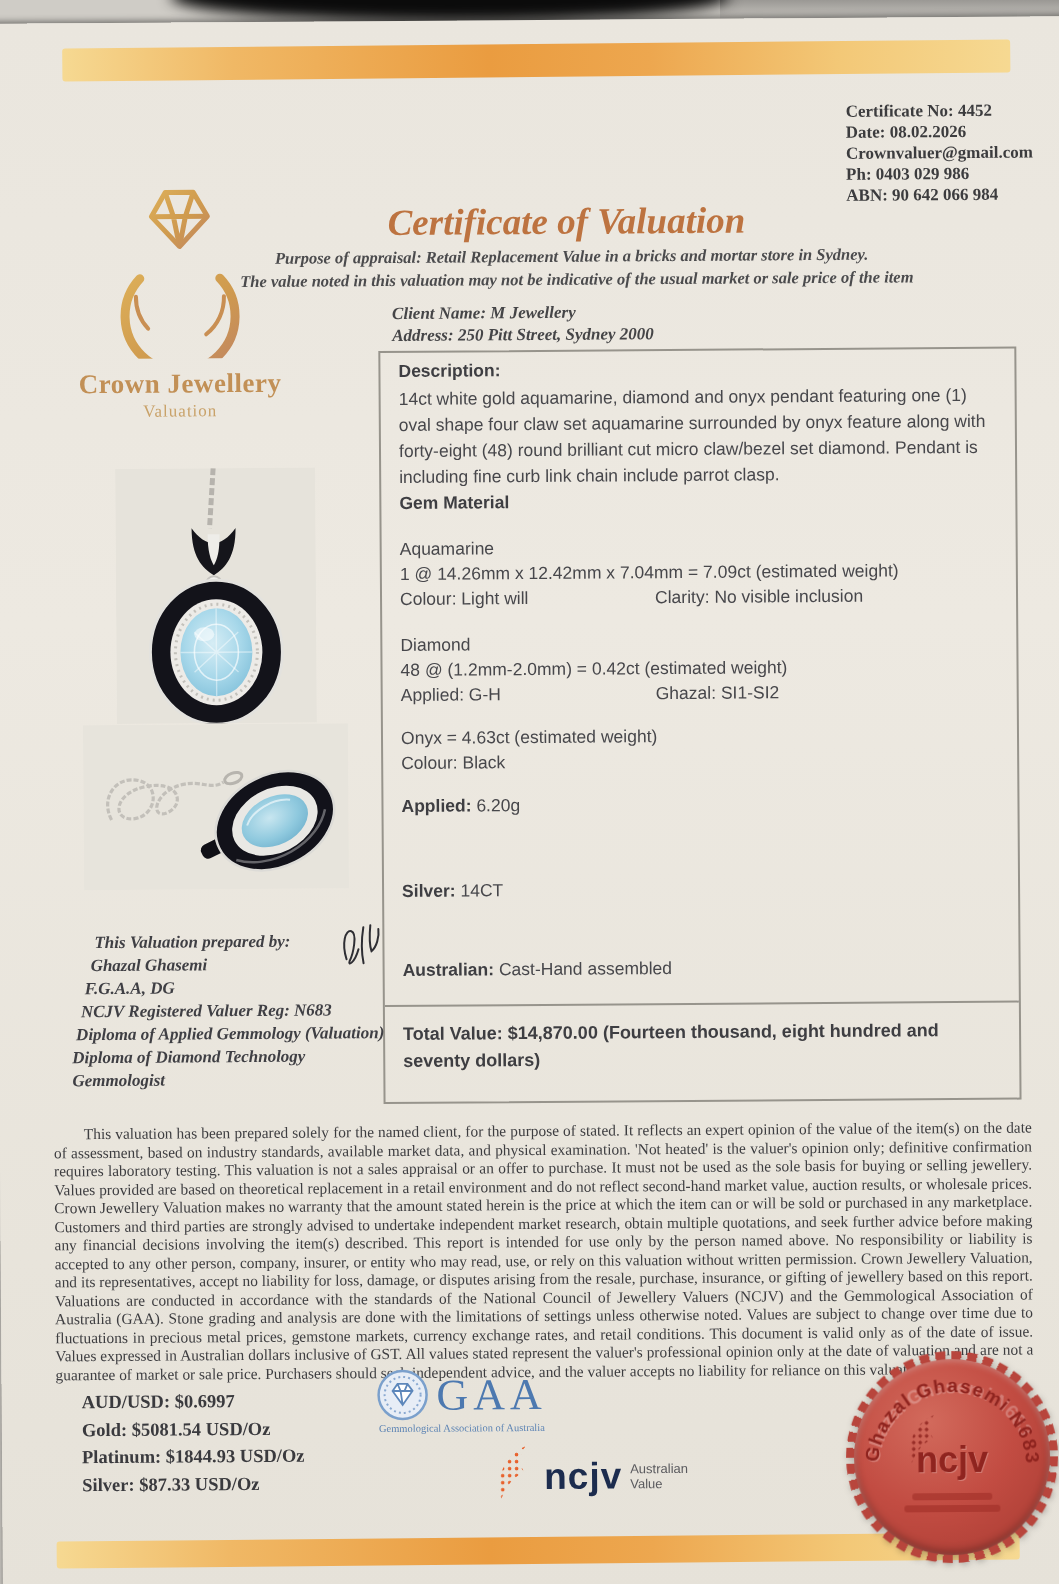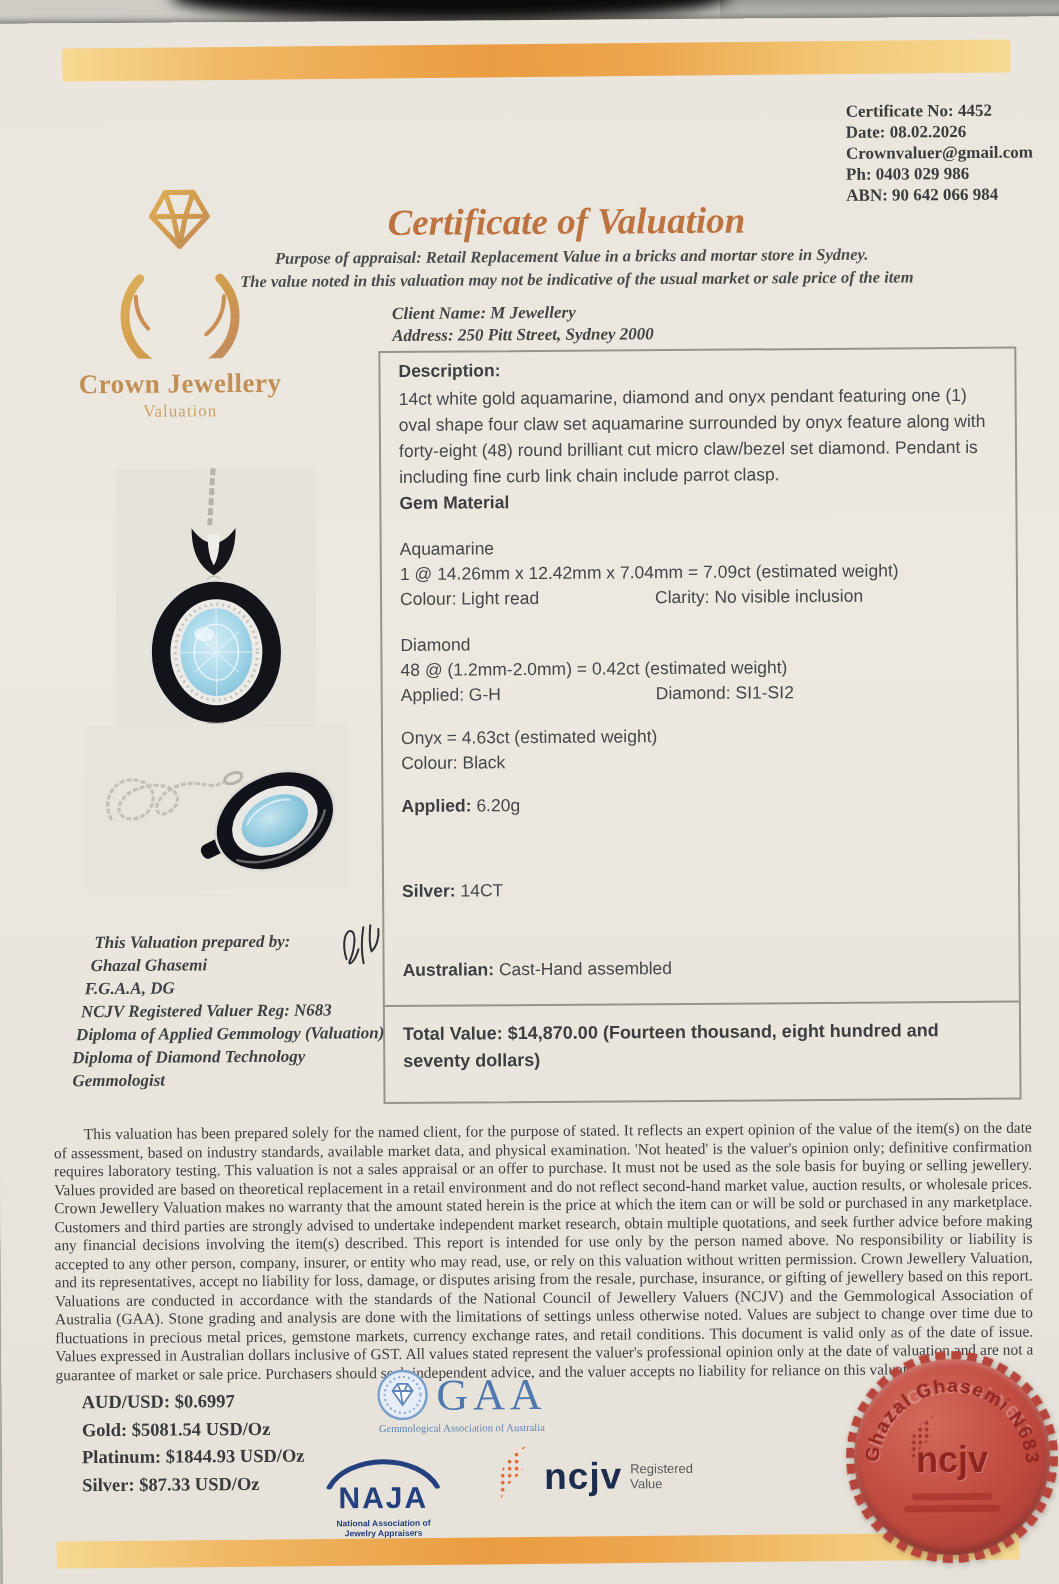--- a/index.html
+++ b/index.html
@@ -146,29 +146,29 @@
 
     <div class="detail-box">
       <div class="abs bold" style="top:8px;">Description:</div>
       <div class="abs desc-text" style="top:33px;width:600px;">14ct white gold aquamarine, diamond and onyx pendant featuring one (1) oval shape four claw set aquamarine surrounded by onyx feature along with forty-eight (48) round brilliant cut micro claw/bezel set diamond. Pendant is including fine curb link chain include parrot clasp.</div>
 
       <div class="abs bold" style="top:140px;">Gem Material</div>
 
       <div class="abs" style="top:186px;">Aquamarine</div>
       <div class="abs" style="top:211px;">1 @ 14.26mm x 12.42mm x 7.04mm = 7.09ct (estimated weight)</div>
       <div class="abs col-row" style="top:236px;">
-        <span>Colour: Light read</span>
+        <span>Colour: Light will</span>
         <span class="clarity">Clarity: No visible inclusion</span>
       </div>
 
       <div class="abs" style="top:282px;">Diamond</div>
       <div class="abs" style="top:307px;">48 @ (1.2mm-2.0mm) = 0.42ct (estimated weight)</div>
       <div class="abs col-row" style="top:332px;">
         <span>Applied: G-H</span>
-        <span class="clarity">Diamond: SI1-SI2</span>
+        <span class="clarity">Ghazal: SI1-SI2</span>
       </div>
 
       <div class="abs" style="top:375px;">Onyx = 4.63ct (estimated weight)</div>
       <div class="abs" style="top:400px;">Colour: Black</div>
 
       <div class="abs" style="top:443px;">
         <span class="bold">Applied:</span><span> 6.20g</span>
       </div>
       <div class="abs" style="top:528px;">
         <span class="bold">Silver:</span><span> 14CT</span>
@@ -257,36 +257,26 @@
         <svg width="52" height="52" viewBox="0 0 52 52">
           <circle cx="26" cy="26" r="24" fill="#e7edf6" stroke="#7ba0cc" stroke-width="2.5"></circle>
           <circle cx="26" cy="26" r="18" fill="none" stroke="#8aa9d1" stroke-width="2" stroke-dasharray="2 3"></circle>
           <path d="M16,22 L21,15 L31,15 L36,22 L26,36 Z M16,22 L36,22 M21,15 L24,22 L26,36 M31,15 L28,22" stroke="#5d87bb" stroke-width="1.8" fill="#ffffff"></path>
         </svg>
         <span class="gaa-name">GAA</span>
       </div>
       <div class="gaa-sub">Gemmological Association of Australia</div>
     </div>
 
-    <div class="naja">
-      <svg width="124" height="44" viewBox="0 0 124 44">
-        <path d="M8,42 A58,40 0 0 1 116,42" stroke="#24407e" stroke-width="5" fill="none" stroke-linecap="round"></path>
-      </svg>
-      <div class="naja-name">NAJA</div>
-      <div class="naja-sub">
-        <div>National Association of</div>
-        <div>Jewelry Appraisers</div>
-      </div>
-    </div>
 
     <div class="ncjv">
       <div class="ncjv-globe"></div>
       <div class="ncjv-name">ncjv</div>
       <div class="ncjv-tag">
-        <div>Registered</div>
+        <div>Australian</div>
         <div>Value</div>
       </div>
     </div>
 
     <div class="bar bar-bottom"></div>
 
     <div class="seal">
       <div class="seal-teeth"></div>
       <div class="seal-body"></div>
       <svg viewBox="0 0 212 212">

